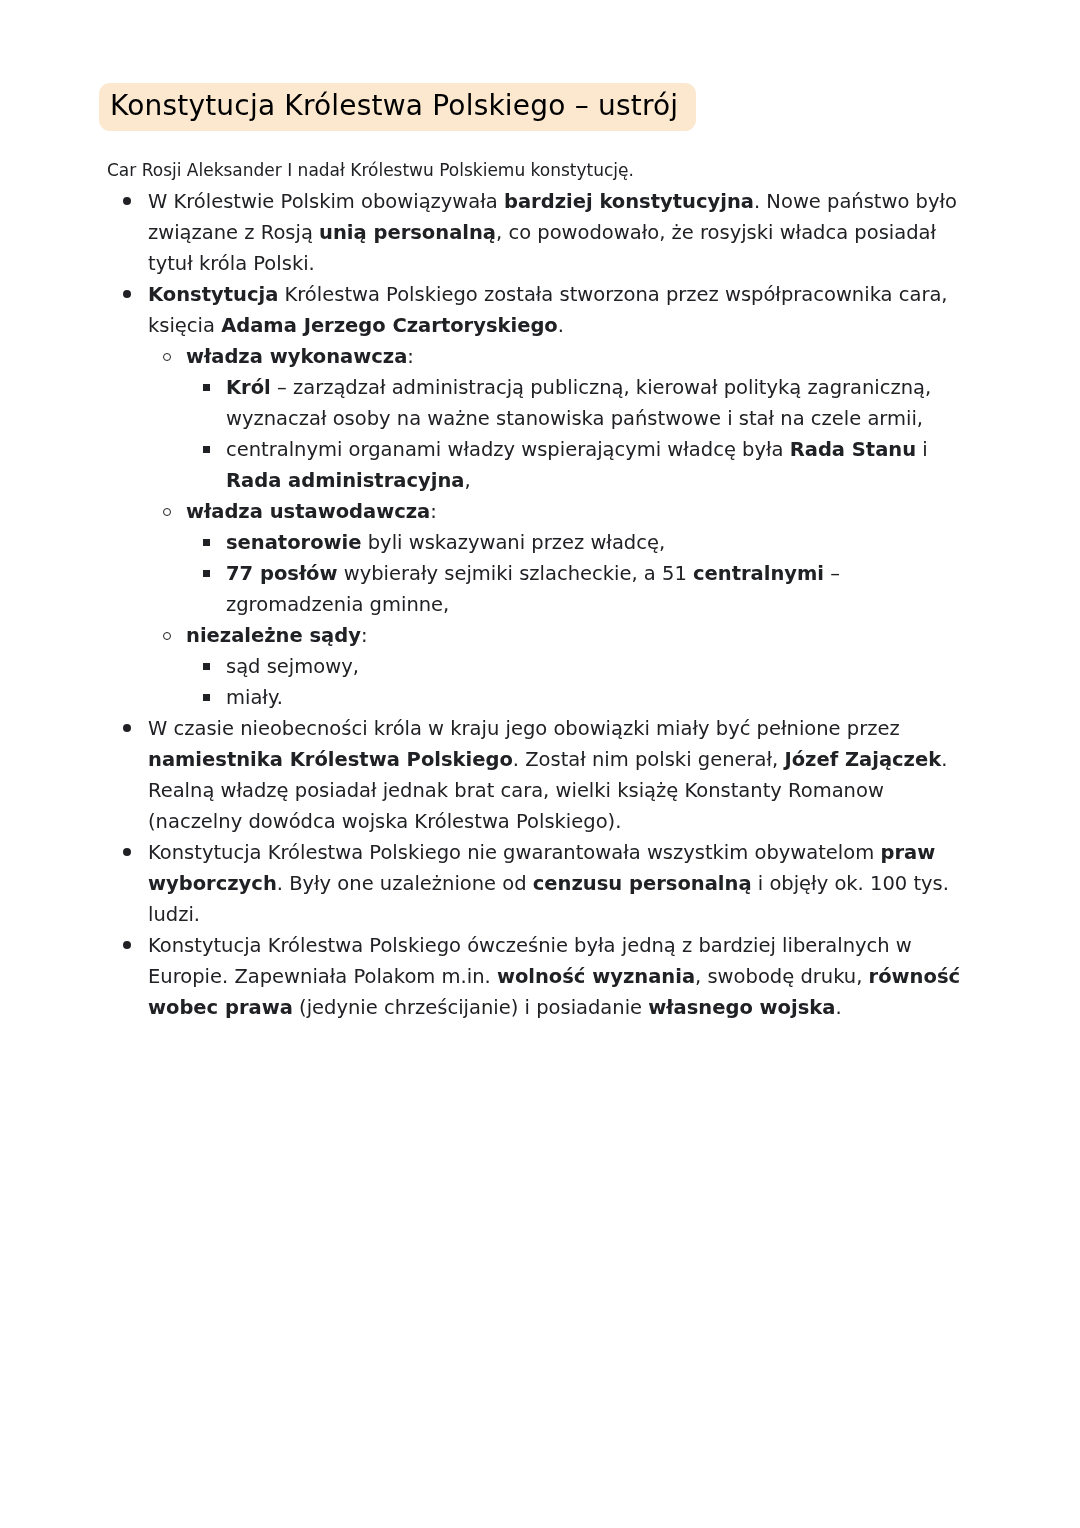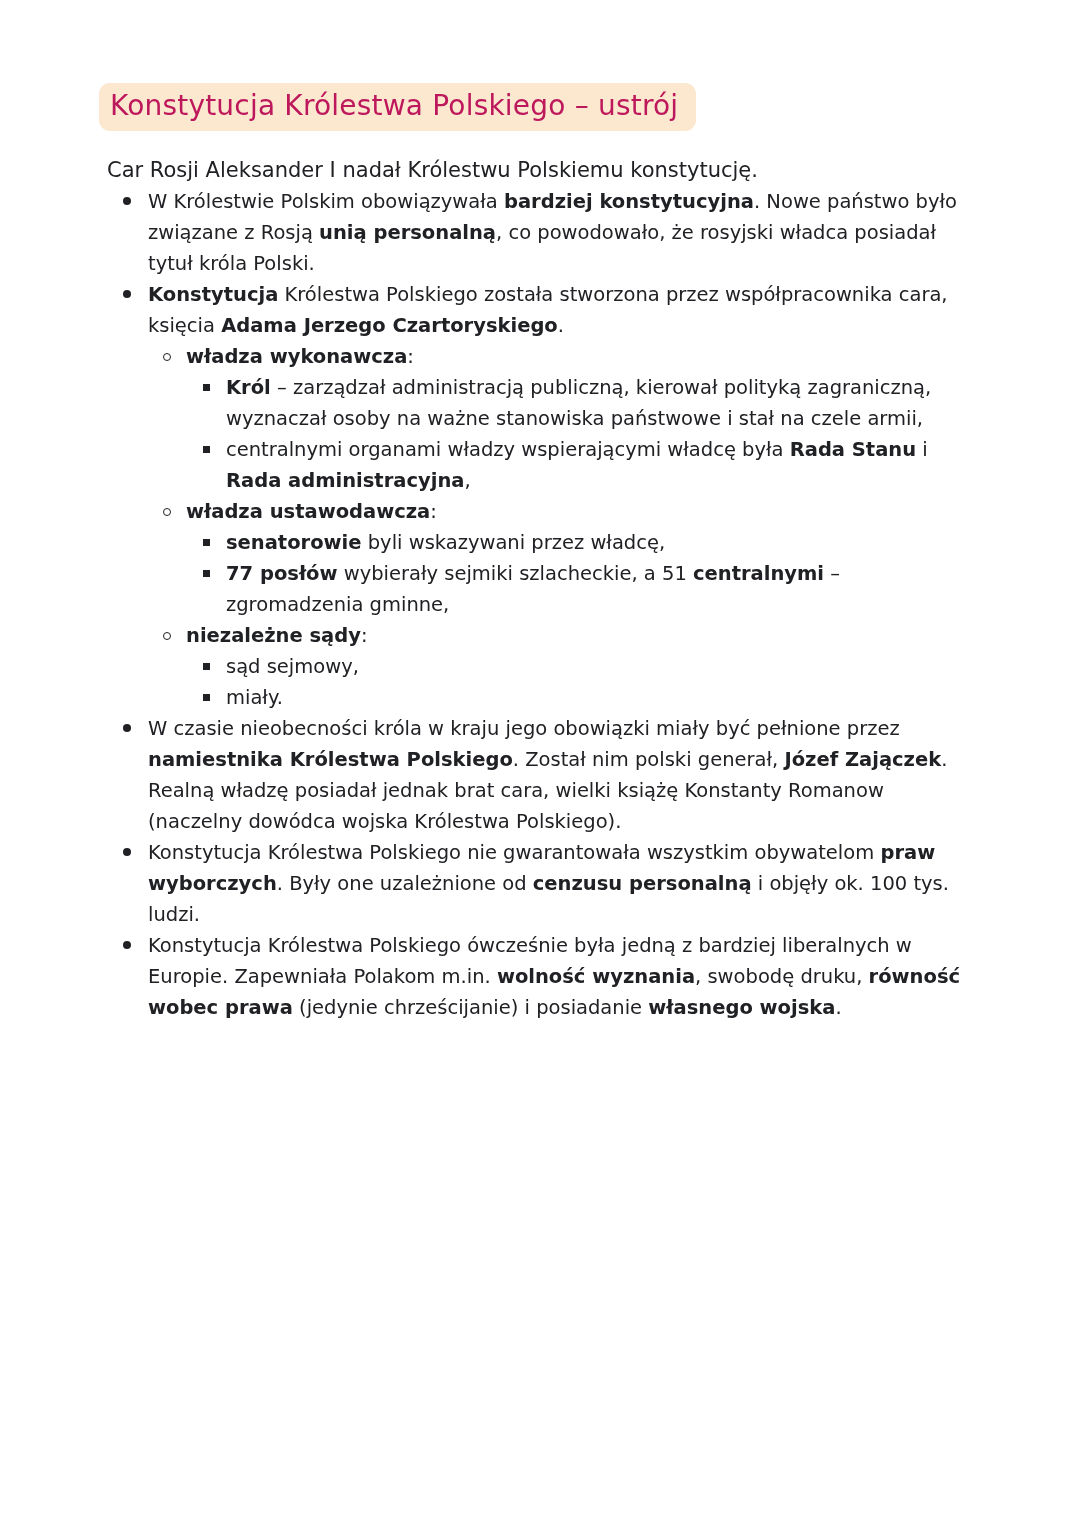--- a/index.html
+++ b/index.html
@@ -22,26 +22,26 @@
   }
   .title-highlight {
     display: inline-block;
     margin: 0 0 24px -8px;
     padding: 7px 18px 9px 11px;
     background: #fce8ce;
     border-radius: 11px;
     font-size: 28px;
     line-height: 32px;
     font-weight: 400;
-    color: #be185d;
+    color: #000000;
     letter-spacing: 0.2px;
   }
   .intro {
     margin: 0;
-    font-size: 21px;
+    font-size: 17px;
     line-height: 31px;
   }
   .bullet-list {
     margin: 0;
   }
   .li {
     position: relative;
     font-size: 19.5px;
     line-height: 31px;
   }

